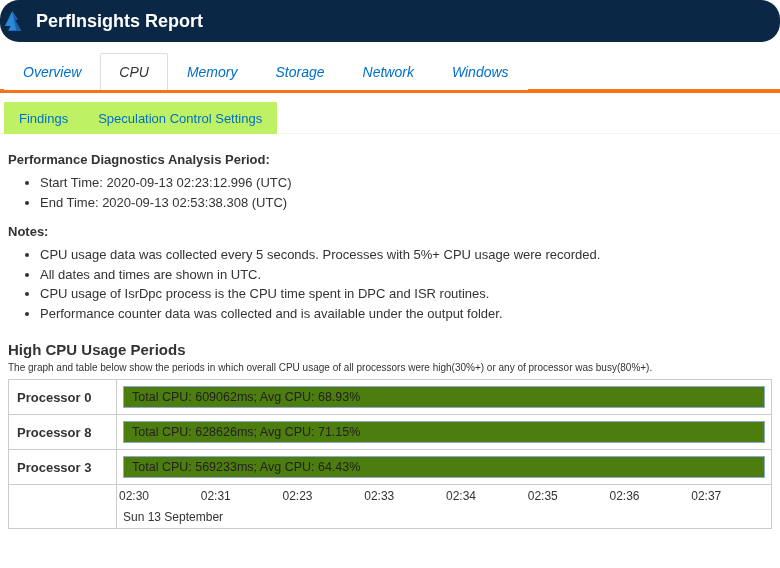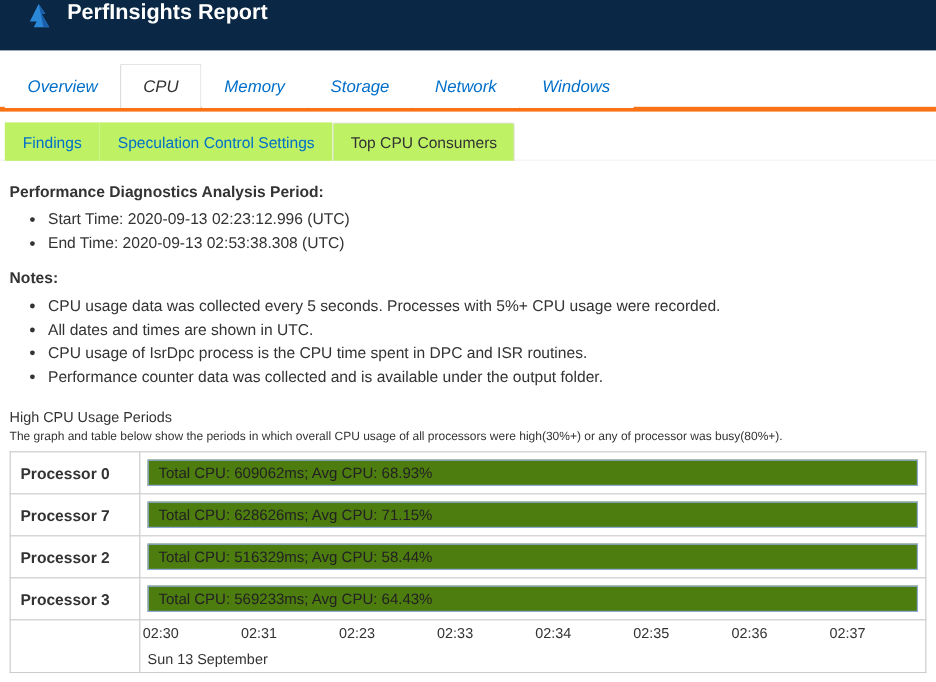--- a/index.html
+++ b/index.html
@@ -1,35 +1,35 @@
 <!DOCTYPE html>
 <html><head>
 <meta charset="utf-8">
 <style>
   * { box-sizing: border-box; margin: 0; padding: 0; }
   body { font-family: "Segoe UI", Arial, sans-serif; font-size: 13px; color: #333; background: #fff; width: 780px; }
   
-  .header { background: #0a2845; color: #fff; height: 42px; display: flex; padding: 0 20px; }
+  .header { background: #0a2845; color: #fff; height: 42px; display: flex; align-items: center; padding: 0 0; border-radius: 19px; }
   .header .logo { width: 26px; height: 26px; margin-right: 10px; }
   .header .title { font-size: 18px; font-weight: 600; }
   
   .tabs { display: flex; padding: 10px 4px 0 4px; border-bottom: 4px solid #f97316; font-style: italic; }
   .tab { padding: 10px 18px; color: #006fc9; cursor: pointer; font-size: 14px; border: 1px solid transparent; border-bottom: none; position: relative; top: 1px; background: #fff; }
   .tab.active { border-color: #ddd; color: #333; border-radius: 2px 2px 0 0; }
   
   .subtabs { display: flex; padding: 8px 4px 0 4px; border-bottom: 1px solid #f3f3f3; }
   .subtab { padding: 8px 14px; color: #006fc9; cursor: pointer; font-size: 13px; border: 1px solid transparent; border-bottom: none; position: relative; top: 1px; background: #bef264; }
   .subtab.active { border-color: #ddd; color: #333; border-radius: 2px 2px 0 0; }
   
   .content { padding: 18px 8px 0 8px; }
   .section-head { font-size: 13px; font-weight: 700; margin-bottom: 6px; }
   ul.bullets { list-style: disc; padding-left: 32px; margin-bottom: 12px; }
   ul.bullets li { line-height: 1.5; font-size: 13px; }
   
-  .big-head { font-size: 12px; font-weight: 400; margin-top: 18px; margin-bottom: 4px; }
+  .big-head { font-size: 15px; font-weight: 700; margin-top: 18px; margin-bottom: 4px; }
   .desc { font-size: 10px; margin-bottom: 6px; }
   
   .cpu-table { border-collapse: collapse; width: 100%; }
   .cpu-table td { border: 1px solid #ccc; vertical-align: middle; font-size: 13px; }
   .cpu-table .proc-label { width: 108px; font-weight: 700; padding: 8px 8px; background: #fff; }
   .cpu-table .bar-cell { padding: 6px 6px; position: relative; }
   .bar { background: #4d7c0f; border: 1px solid #8ea9d6; height: 22px; display: flex; align-items: center; padding-left: 8px; font-size: 12.5px; color: #222; width: 100%; }
   
   .axis-row td { border: 1px solid #ccc; }
   .axis-cell { position: relative; height: 44px; padding: 0; }
@@ -55,21 +55,20 @@
   <div class="tab active">CPU</div>
   <div class="tab">Memory</div>
   <div class="tab">Storage</div>
   <div class="tab">Network</div>
   <div class="tab">Windows</div>
 </div>
 
 <div class="subtabs">
   <div class="subtab">Findings</div>
   <div class="subtab">Speculation Control Settings</div>
-  <div class="subtab active">Top CPU Consumers</div>
 </div>
 
 <div class="content">
 
   <div class="section-head">Performance Diagnostics Analysis Period:</div>
   <ul class="bullets">
     <li>Start Time: 2020-09-13 02:23:12.996 (UTC)</li>
     <li>End Time: 2020-09-13 02:53:38.308 (UTC)</li>
   </ul>
 
@@ -86,29 +85,23 @@
 
   <table class="cpu-table">
     <tbody>
         <tr>
       <td class="proc-label">Processor 0</td>
       <td class="bar-cell">
         <div class="bar">Total CPU: 609062ms; Avg CPU: 68.93%</div>
       </td>
     </tr>
     <tr>
-      <td class="proc-label">Processor 7</td>
+      <td class="proc-label">Processor 8</td>
       <td class="bar-cell">
         <div class="bar">Total CPU: 628626ms; Avg CPU: 71.15%</div>
-      </td>
-    </tr>
-    <tr>
-      <td class="proc-label">Processor 2</td>
-      <td class="bar-cell">
-        <div class="bar">Total CPU: 516329ms; Avg CPU: 58.44%</div>
       </td>
     </tr>
     <tr>
       <td class="proc-label">Processor 3</td>
       <td class="bar-cell">
         <div class="bar">Total CPU: 569233ms; Avg CPU: 64.43%</div>
       </td>
     </tr>
     <tr class="axis-row">
       <td class="proc-label"></td>

